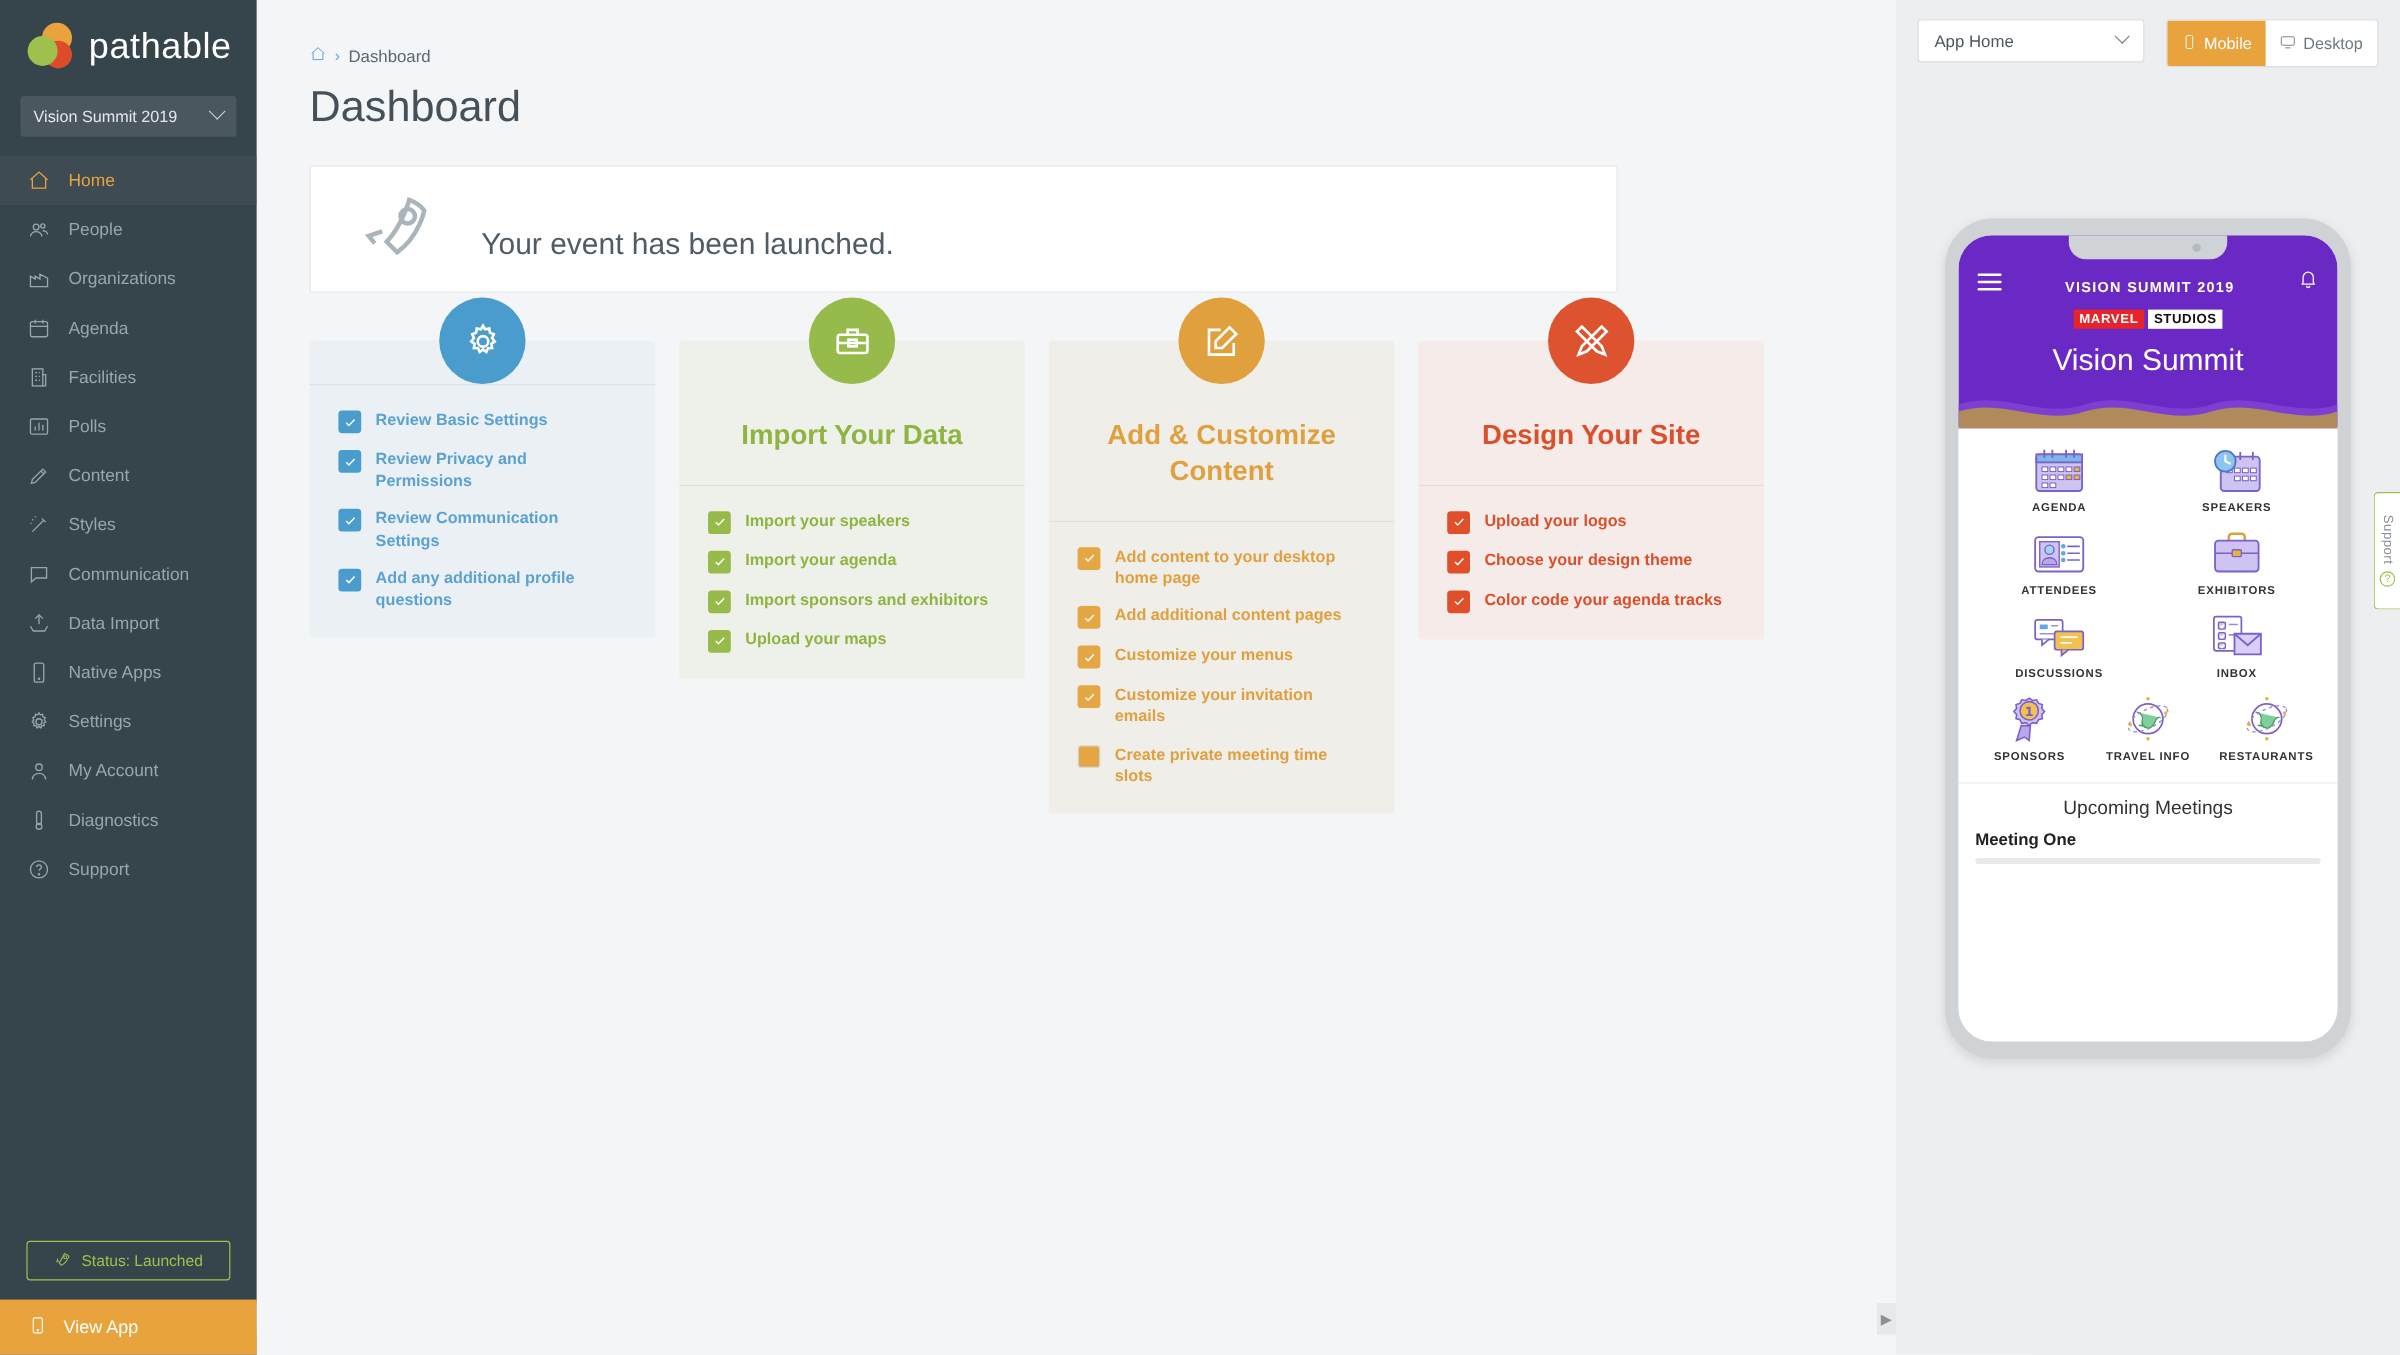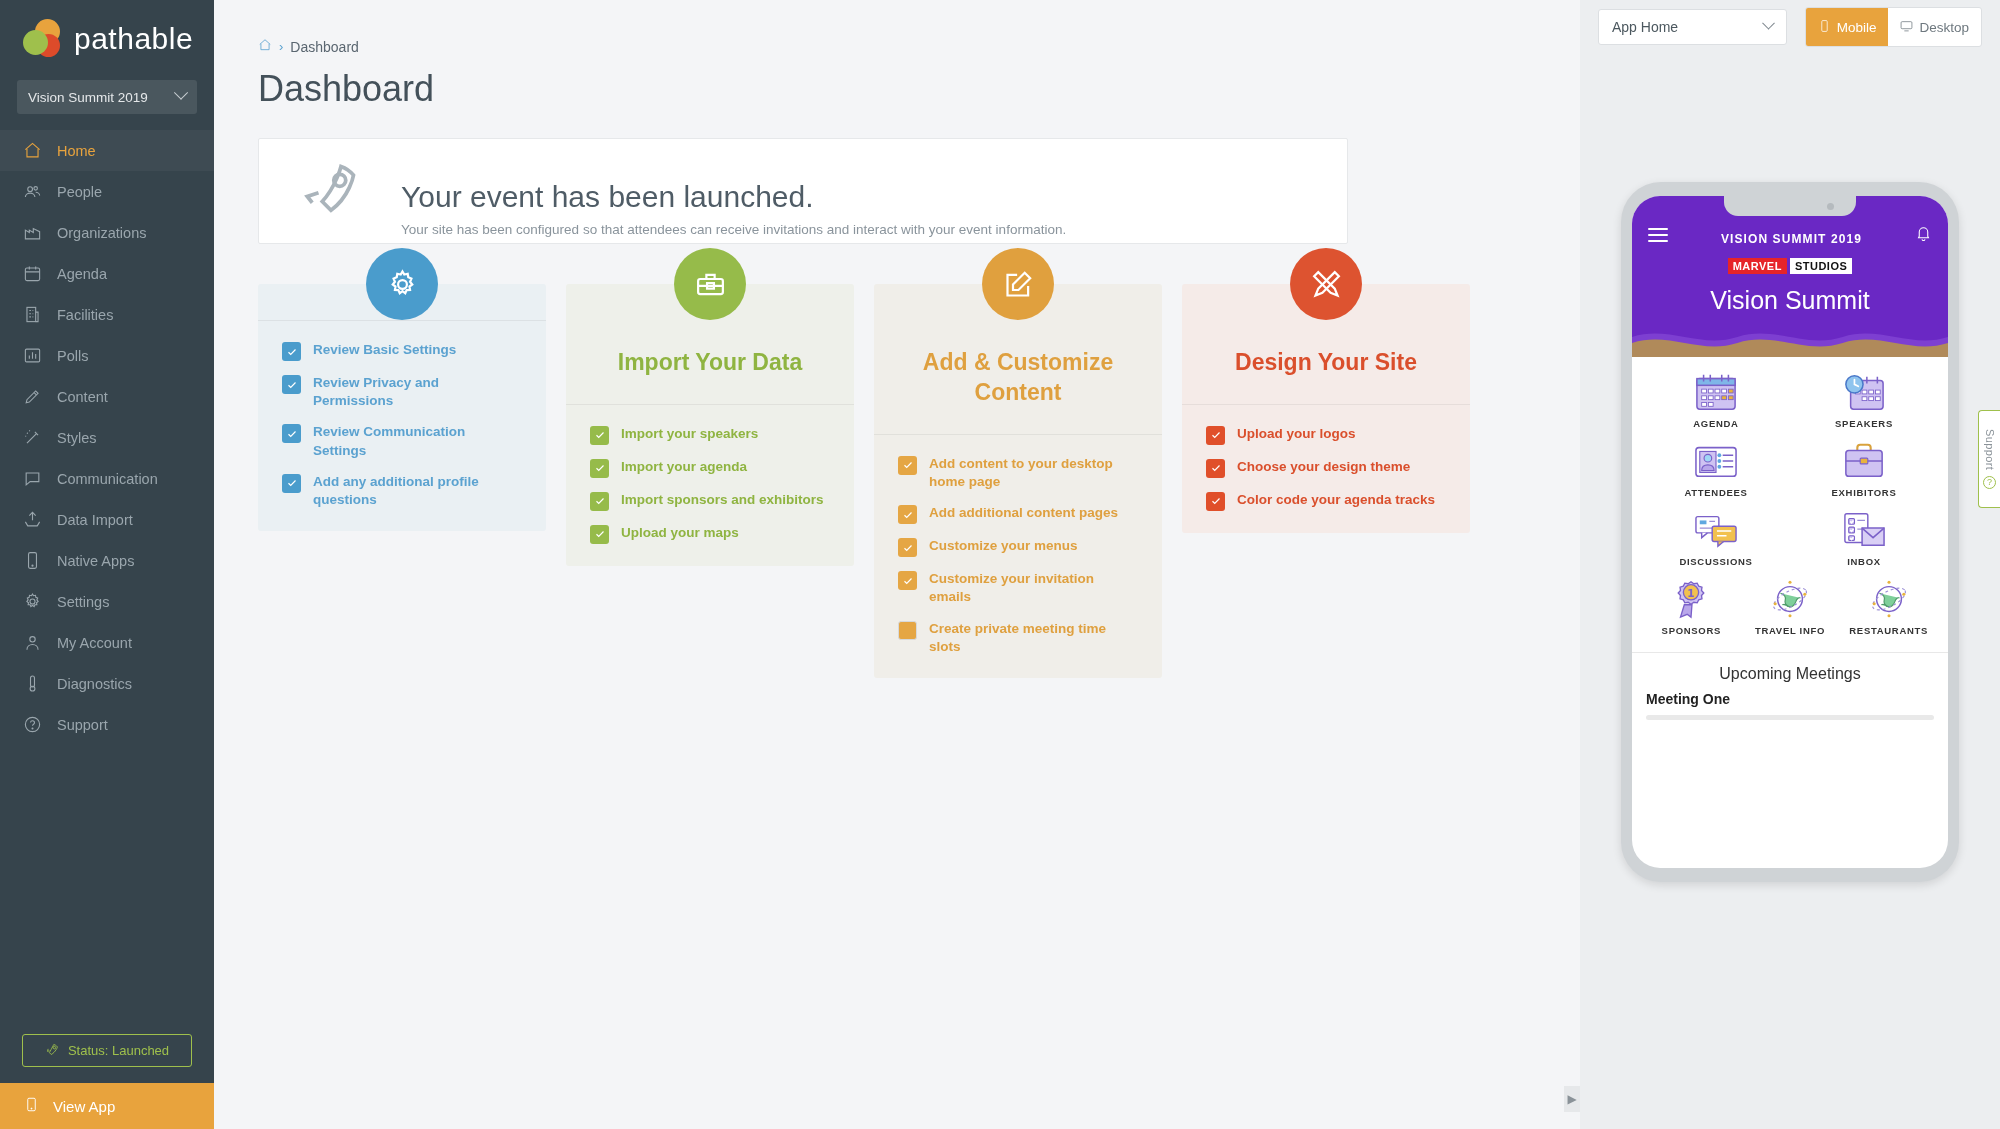--- a/index.html
+++ b/index.html
@@ -67,21 +67,21 @@
   .crumbs { display: flex; align-items: center; gap: 7px; padding: 38px 0 0 44px; font-size: 14px; color: #5a6670; }
   .crumbs .home-ic svg { width: 14px; height: 14px; stroke: #5ba2d0; fill: none; stroke-width: 1.4; }
   .crumbs .sep { color: #5ba2d0; font-size: 13px; }
   .page-title { padding: 13px 0 0 44px; font-size: 36px; color: #44515a; font-weight: 400; }
 
   .banner {
     margin: 28px 44px 0 44px; background: #fff; border: 1px solid #e6e8ea; border-radius: 2px;
     height: 106px; display: flex; align-items: center; padding-left: 42px; gap: 40px; max-width: 1090px;
   }
   .banner .rocket svg { width: 60px; height: 60px; stroke: #aab4bb; fill: none; stroke-width: 1.5; }
-  .banner h2 { font-size: 30px; color: #4f5c66; font-weight: 400; margin-bottom: 8px; margin-top: 35px; }
+  .banner h2 { font-size: 25px; color: #4f5c66; font-weight: 400; margin-bottom: 8px; margin-top: 35px; }
   .banner p { font-size: 13.5px; color: #8a949c; }
 
   
   .cards { display: flex; gap: 20px; padding: 40px 0 0 44px; align-items: flex-start; }
   .card { width: 288px; border-radius: 3px; position: relative; padding-top: 36px; }
   .card .bubble {
     position: absolute; top: -36px; left: 50%; transform: translateX(-50%);
     width: 72px; height: 72px; border-radius: 50%;
     display: flex; align-items: center; justify-content: center;
   }
@@ -114,21 +114,21 @@
   .c-orange { background: #f0eee9; }
   .c-orange .bubble { background: #e0a03e; }
   .c-orange h3, .c-orange .row span { color: #dfa03f; }
   .c-orange .cbx { background: #e5a644; }
 
   
   .rightpanel {
     width: 420px; flex: 0 0 420px; height: 1129px; background: #eceef0;
     position: relative; display: flex; flex-direction: column; align-items: center;
   }
-  .rp-top { height: 54px; width: 100%; display: flex; align-items: center; gap: 18px; padding: 0 18px; }
+  .rp-top { height: 54px; width: 100%; display: flex; align-items: flex-start; gap: 18px; padding: 16px 18px; }
   .app-home-sel {
     flex: 1 1 auto; height: 36px; background: #fff; border: 1px solid #dcdfe2; border-radius: 3px;
     display: flex; align-items: center; justify-content: space-between; padding: 0 13px; cursor: pointer;
   }
   .app-home-sel .lbl { font-size: 14px; color: #4c585f; }
   .app-home-sel .chev2 { width: 9px; height: 9px; border-right: 1.5px solid #7b858c; border-bottom: 1.5px solid #7b858c; transform: rotate(45deg) translate(-3px,-3px); }
   .seg { height: 40px; background: #fff; border: 1px solid #dcdfe2; border-radius: 3px; display: flex; overflow: hidden; }
   .seg .opt { display: flex; align-items: center; gap: 6px; padding: 0 12px; font-size: 13.5px; color: #6e787f; cursor: pointer; }
   .seg .opt.on { background: #e8a33d; color: #fff; }
   .seg .opt svg { width: 13px; height: 14px; stroke: currentColor; fill: none; stroke-width: 1.4; }
@@ -382,21 +382,20 @@
     <div class="banner">
       <div class="rocket">
         <svg viewBox="0 0 24 24">
             <path d="M16 3c3 1 5 3.5 5 3.5s-1.5 8.5-9 14l-3.5-3.5C14 11 16 3 16 3z"></path>
             <circle cx="15.5" cy="8.5" r="2.4"></circle>
             <path d="M7 13.5L2.5 15l2 2.5"></path>
           </svg>
       </div>
       <div>
         <h2>Your event has been launched.</h2>
-        <p>Your site has been configured so that attendees can receive invitations and interact with your event information.</p>
       </div>
     </div>
 
     <div class="cards" id="cards">
         <div class="card c-blue">
           <div class="bubble">
             <svg viewBox="0 0 24 24">
               <circle cx="12" cy="12" r="3.2"></circle>
               <path d="M12 2.5l1.3 2.2 2.5-.5.4 2.5 2.3 1-1 2.3 1.6 2-2 1.5.4 2.5-2.5.1-1 2.3-2-1.5-2 1.5-1-2.3-2.5-.1.4-2.5-2-1.5 1.6-2-1-2.3 2.3-1 .4-2.5 2.5.5z"></path>
             </svg>

